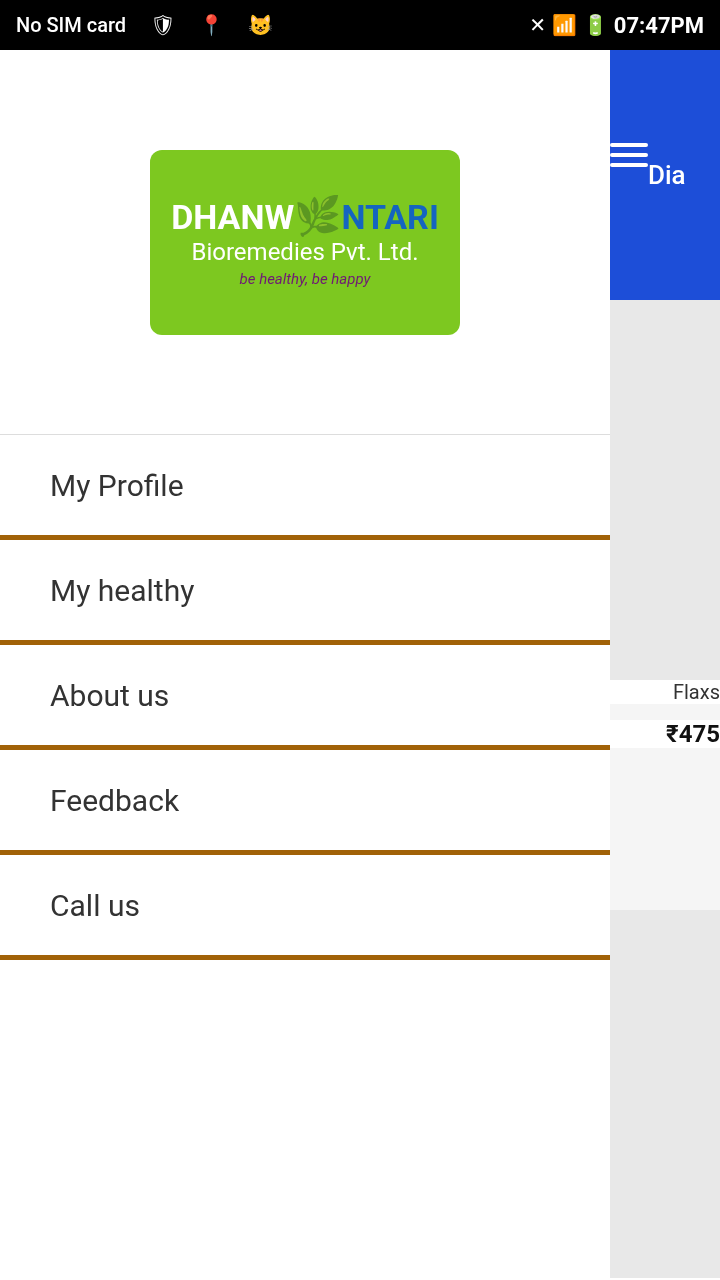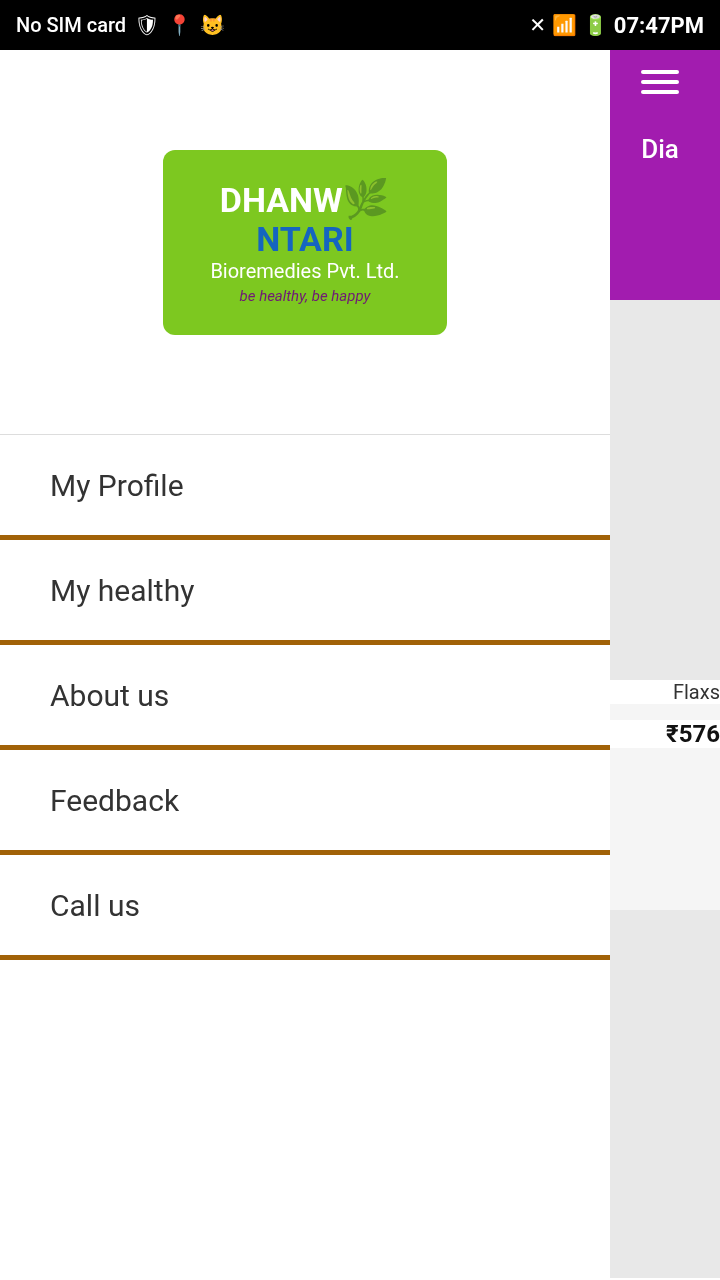--- a/index.html
+++ b/index.html
@@ -23,21 +23,21 @@
       padding: 0 16px;
       color: #fff;
       font-size: 22px;
       font-weight: 500;
       position: relative;
       z-index: 100;
     }
     .status-bar-left {
       display: flex;
       align-items: center;
-      gap: 8px;
+      gap: 24px;
       font-size: 20px;
     }
     .status-bar-right {
       display: flex;
       align-items: center;
       gap: 6px;
       font-size: 20px;
     }
     .status-bar-time {
       font-size: 22px;
@@ -62,23 +62,22 @@
       background: #f5f5f5;
     }
 
     
     .top-header {
       position: absolute;
       right: 0;
       top: 0;
       width: 120px;
       height: 250px;
-      background: #a21caf;
-      display: flex;
-      flex-direction: column;
+      background: #1d4ed8;
+      display: flex;
       align-items: center;
       padding: 20px 10px;
     }
 
     .hamburger-icon {
       display: flex;
       flex-direction: column;
       gap: 6px;
       margin-bottom: 40px;
     }
@@ -159,21 +158,21 @@
     .logo-area {
       height: 385px;
       display: flex;
       align-items: center;
       justify-content: center;
       border-bottom: 1px solid #ddd;
       background: #fff;
     }
 
     .logo-box {
-      width: 284px;
+      width: 310px;
       height: 185px;
       background: #7dc820;
       border-radius: 12px;
       display: flex;
       flex-direction: column;
       align-items: center;
       justify-content: center;
       padding: 16px;
     }
 
@@ -190,21 +189,21 @@
     }
     .logo-title .w {
       color: #ff9800;
       font-size: 38px;
     }
     .logo-title .antari {
       color: #1565c0;
     }
 
     .logo-subtitle {
-      font-size: 20px;
+      font-size: 24px;
       color: #fff;
       text-align: center;
       margin-top: 1px;
     }
 
     .logo-tagline {
       font-size: 15px;
       color: #701a75;
       text-align: center;
       margin-top: 4px;
@@ -265,21 +264,21 @@
       <span class="header-label">Dia</span>
     </div>
 
     <div class="product-card product-card-1"></div>
 
     <div class="product-text product-name-1">
       <span>Flaxs</span>
     </div>
 
     <div class="product-text product-price-1">
-      <span>₹576</span>
+      <span>₹475</span>
     </div>
 
     <div class="product-card product-card-2"></div>
 
     <div class="product-text product-name-2">
       <span>Flaxs</span>
     </div>
   </div>
 
   <div class="drawer">

